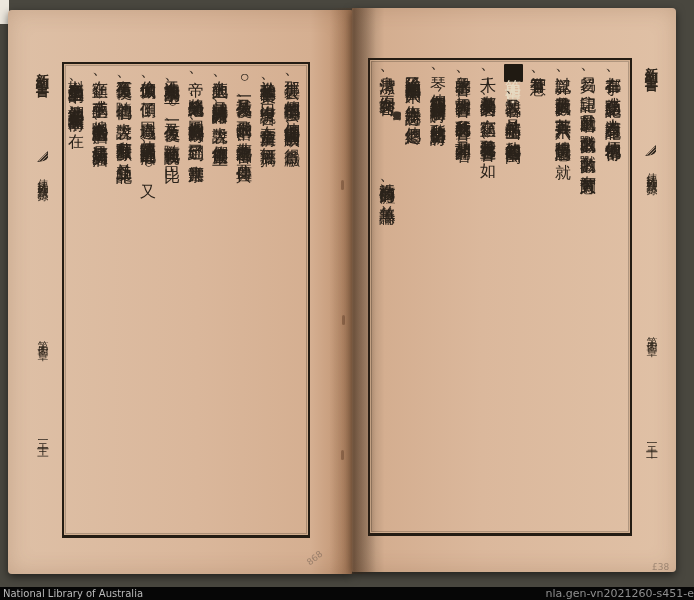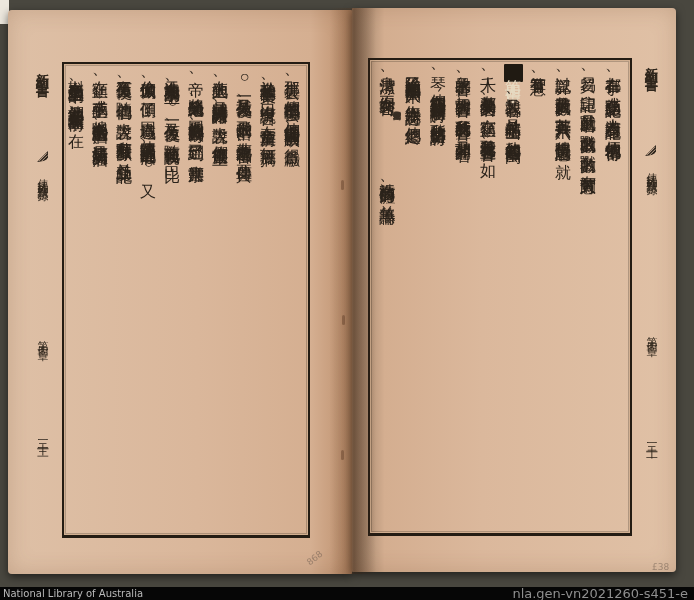--- a/index.html
+++ b/index.html
@@ -91,21 +91,21 @@
     position:absolute; left:0; top:0; width:9px; height:24px;
     background:#ece7dd;
   }
   .nla-bar {
     position:absolute; left:0; bottom:0; width:694px; height:13px;
     background:#060606;
     display:flex; justify-content:space-between; align-items:center;
     font-family:"DejaVu Sans","Liberation Sans",sans-serif;
   }
   .nla-left  { font-size:10px; color:#b9b9b9; margin-left:3px; }
-  .nla-right { font-size:13px; color:#8f8f8f; margin-right:6px;text-align:center; }
+  .nla-right { font-size:11px; color:#8f8f8f; margin-right:0;text-align:center; }
 </style>
 </head>
 <body>
 
 <div class="white-sliver"></div>
 
 <div class="page page-left">
   <div class="margin-strip">
     <div class="mtxt m-book" style="left:25px; top:52px;">新約聖書</div>
     <svg class="ornament" style="left:28px; top:140px;" width="13" height="13" viewBox="0 0 12 12">

